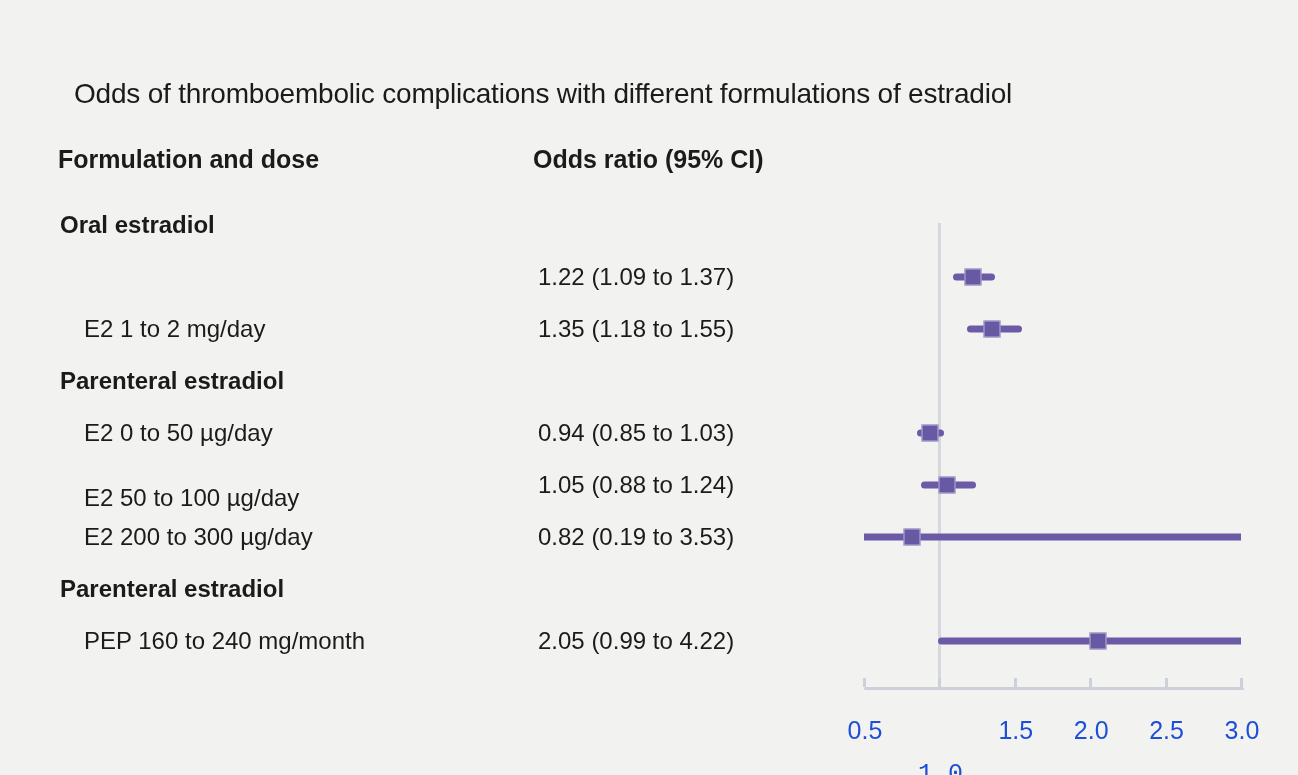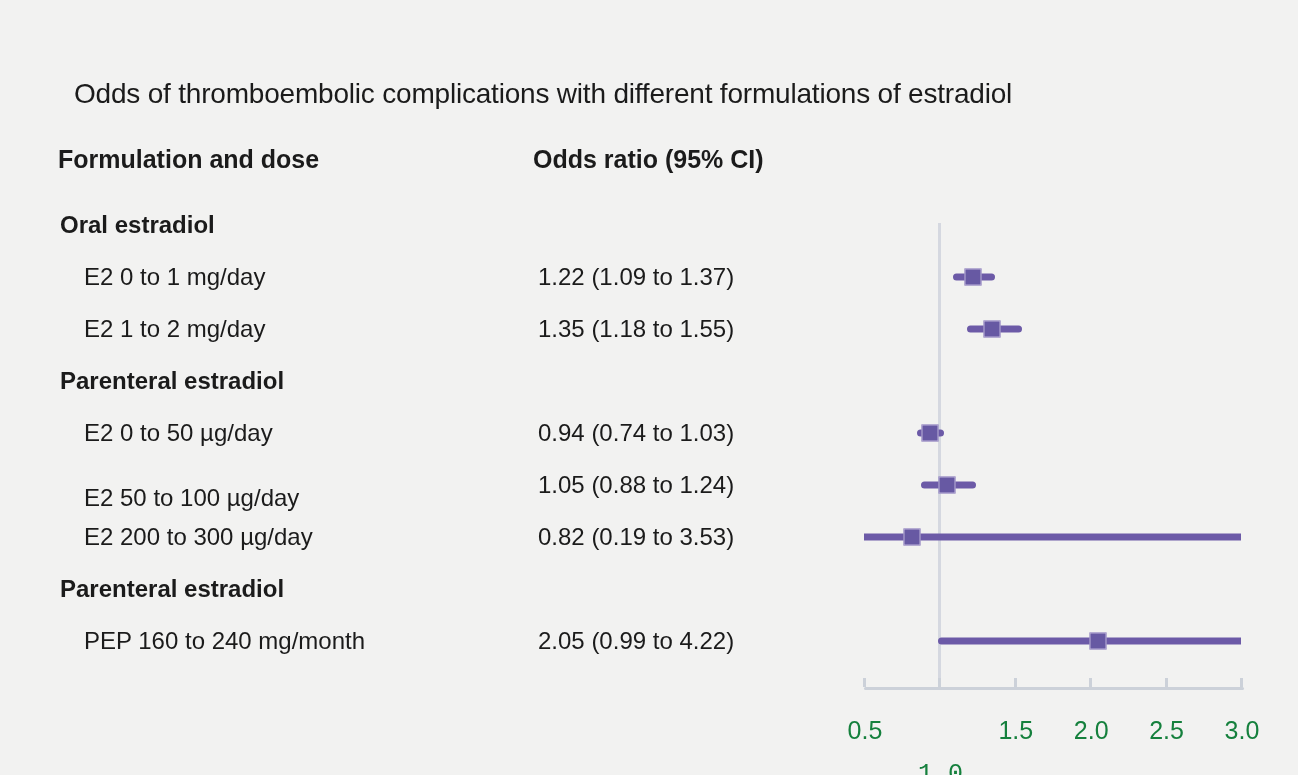--- a/index.html
+++ b/index.html
@@ -56,21 +56,21 @@
     border-radius: 2px;
   }
   .axis-tick {
     position: absolute;
     width: 3px;
     height: 9px;
   }
   .axis-tick-label {
     position: absolute;
     font-size: 25px;
-    color: #15803d;
+    color: #1d4ed8;
     transform: translate(-50%, 0);
     white-space: nowrap;
   }
   .ci-line {
     position: absolute;
     height: 7px;
     transform: translateY(-50%);
   }
   .marker {
     position: absolute;
@@ -96,31 +96,30 @@
     <div class="axis-tick-label" style="left: 940.4px; top: 760px; font-family: Liberation Mono, monospace;">1.0</div>
     <div class="axis-tick" style="left: 1013.8px; top: 678px; background: rgb(204, 209, 217);"></div>
     <div class="axis-tick-label" style="left: 1015.8px; top: 716px; text-align: center;">1.5</div>
     <div class="axis-tick" style="left: 1089.2px; top: 678px; background: rgb(204, 209, 217);"></div>
     <div class="axis-tick-label" style="left: 1091.2px; top: 716px;">2.0</div>
     <div class="axis-tick" style="left: 1164.6px; top: 678px; background: rgb(204, 209, 217);"></div>
     <div class="axis-tick-label" style="left: 1166.6px; top: 716px;">2.5</div>
     <div class="axis-tick" style="left: 1240px; top: 678px; background: rgb(204, 209, 217);"></div>
     <div class="axis-tick-label" style="left: 1242px; top: 716px;">3.0</div>
     <div class="row-label group" style="top: 225px;">Oral estradiol</div>
-    <div class="row-label item" style="top: 277px;">E2 0 to 1 mg/day</div>
     <div class="or-value" style="top: 277px;">1.22 (1.09 to 1.37)</div>
     <div class="ci-line" style="left: 952.972px; top: 277px; width: 42.224px; background: rgb(108, 90, 167); border-radius: 4px;"></div>
     <div class="marker" style="left: 972.576px; top: 277px; background: rgb(103, 89, 163); border: 1.5px solid rgb(190, 180, 218);"></div>
     <div class="row-label item" style="top: 329px;">E2 1 to 2 mg/day</div>
     <div class="or-value" style="top: 329px;">1.35 (1.18 to 1.55)</div>
     <div class="ci-line" style="left: 966.544px; top: 329px; width: 55.796px; background: rgb(108, 90, 167); border-radius: 4px;"></div>
     <div class="marker" style="left: 992.18px; top: 329px; background: rgb(103, 89, 163); border: 1.5px solid rgb(190, 180, 218);"></div>
     <div class="row-label group" style="top: 381px;">Parenteral estradiol</div>
     <div class="row-label item" style="top: 433px;">E2 0 to 50 µg/day</div>
-    <div class="or-value" style="top: 433px;">0.94 (0.74 to 1.03)</div>
+    <div class="or-value" style="top: 433px;">0.94 (0.85 to 1.03)</div>
     <div class="ci-line" style="left: 916.78px; top: 433px; width: 27.144px; background: rgb(108, 90, 167); border-radius: 4px;"></div>
     <div class="marker" style="left: 930.352px; top: 433px; background: rgb(103, 89, 163); border: 1.5px solid rgb(190, 180, 218);"></div>
     <div class="row-label item" style="top: 498px;">E2 50 to 100 µg/day</div>
     <div class="or-value" style="top: 485px;">1.05 (0.88 to 1.24)</div>
     <div class="ci-line" style="left: 921.304px; top: 485px; width: 54.288px; background: rgb(108, 90, 167); border-radius: 4px;"></div>
     <div class="marker" style="left: 946.94px; top: 485px; background: rgb(103, 89, 163); border: 1.5px solid rgb(190, 180, 218);"></div>
     <div class="row-label item" style="top: 537px;">E2 200 to 300 µg/day</div>
     <div class="or-value" style="top: 537px;">0.82 (0.19 to 3.53)</div>
     <div class="ci-line" style="left: 864px; top: 537px; width: 377px; background: rgb(108, 90, 167); border-radius: 0px;"></div>
     <div class="marker" style="left: 912.256px; top: 537px; background: rgb(103, 89, 163); border: 1.5px solid rgb(190, 180, 218);"></div>

